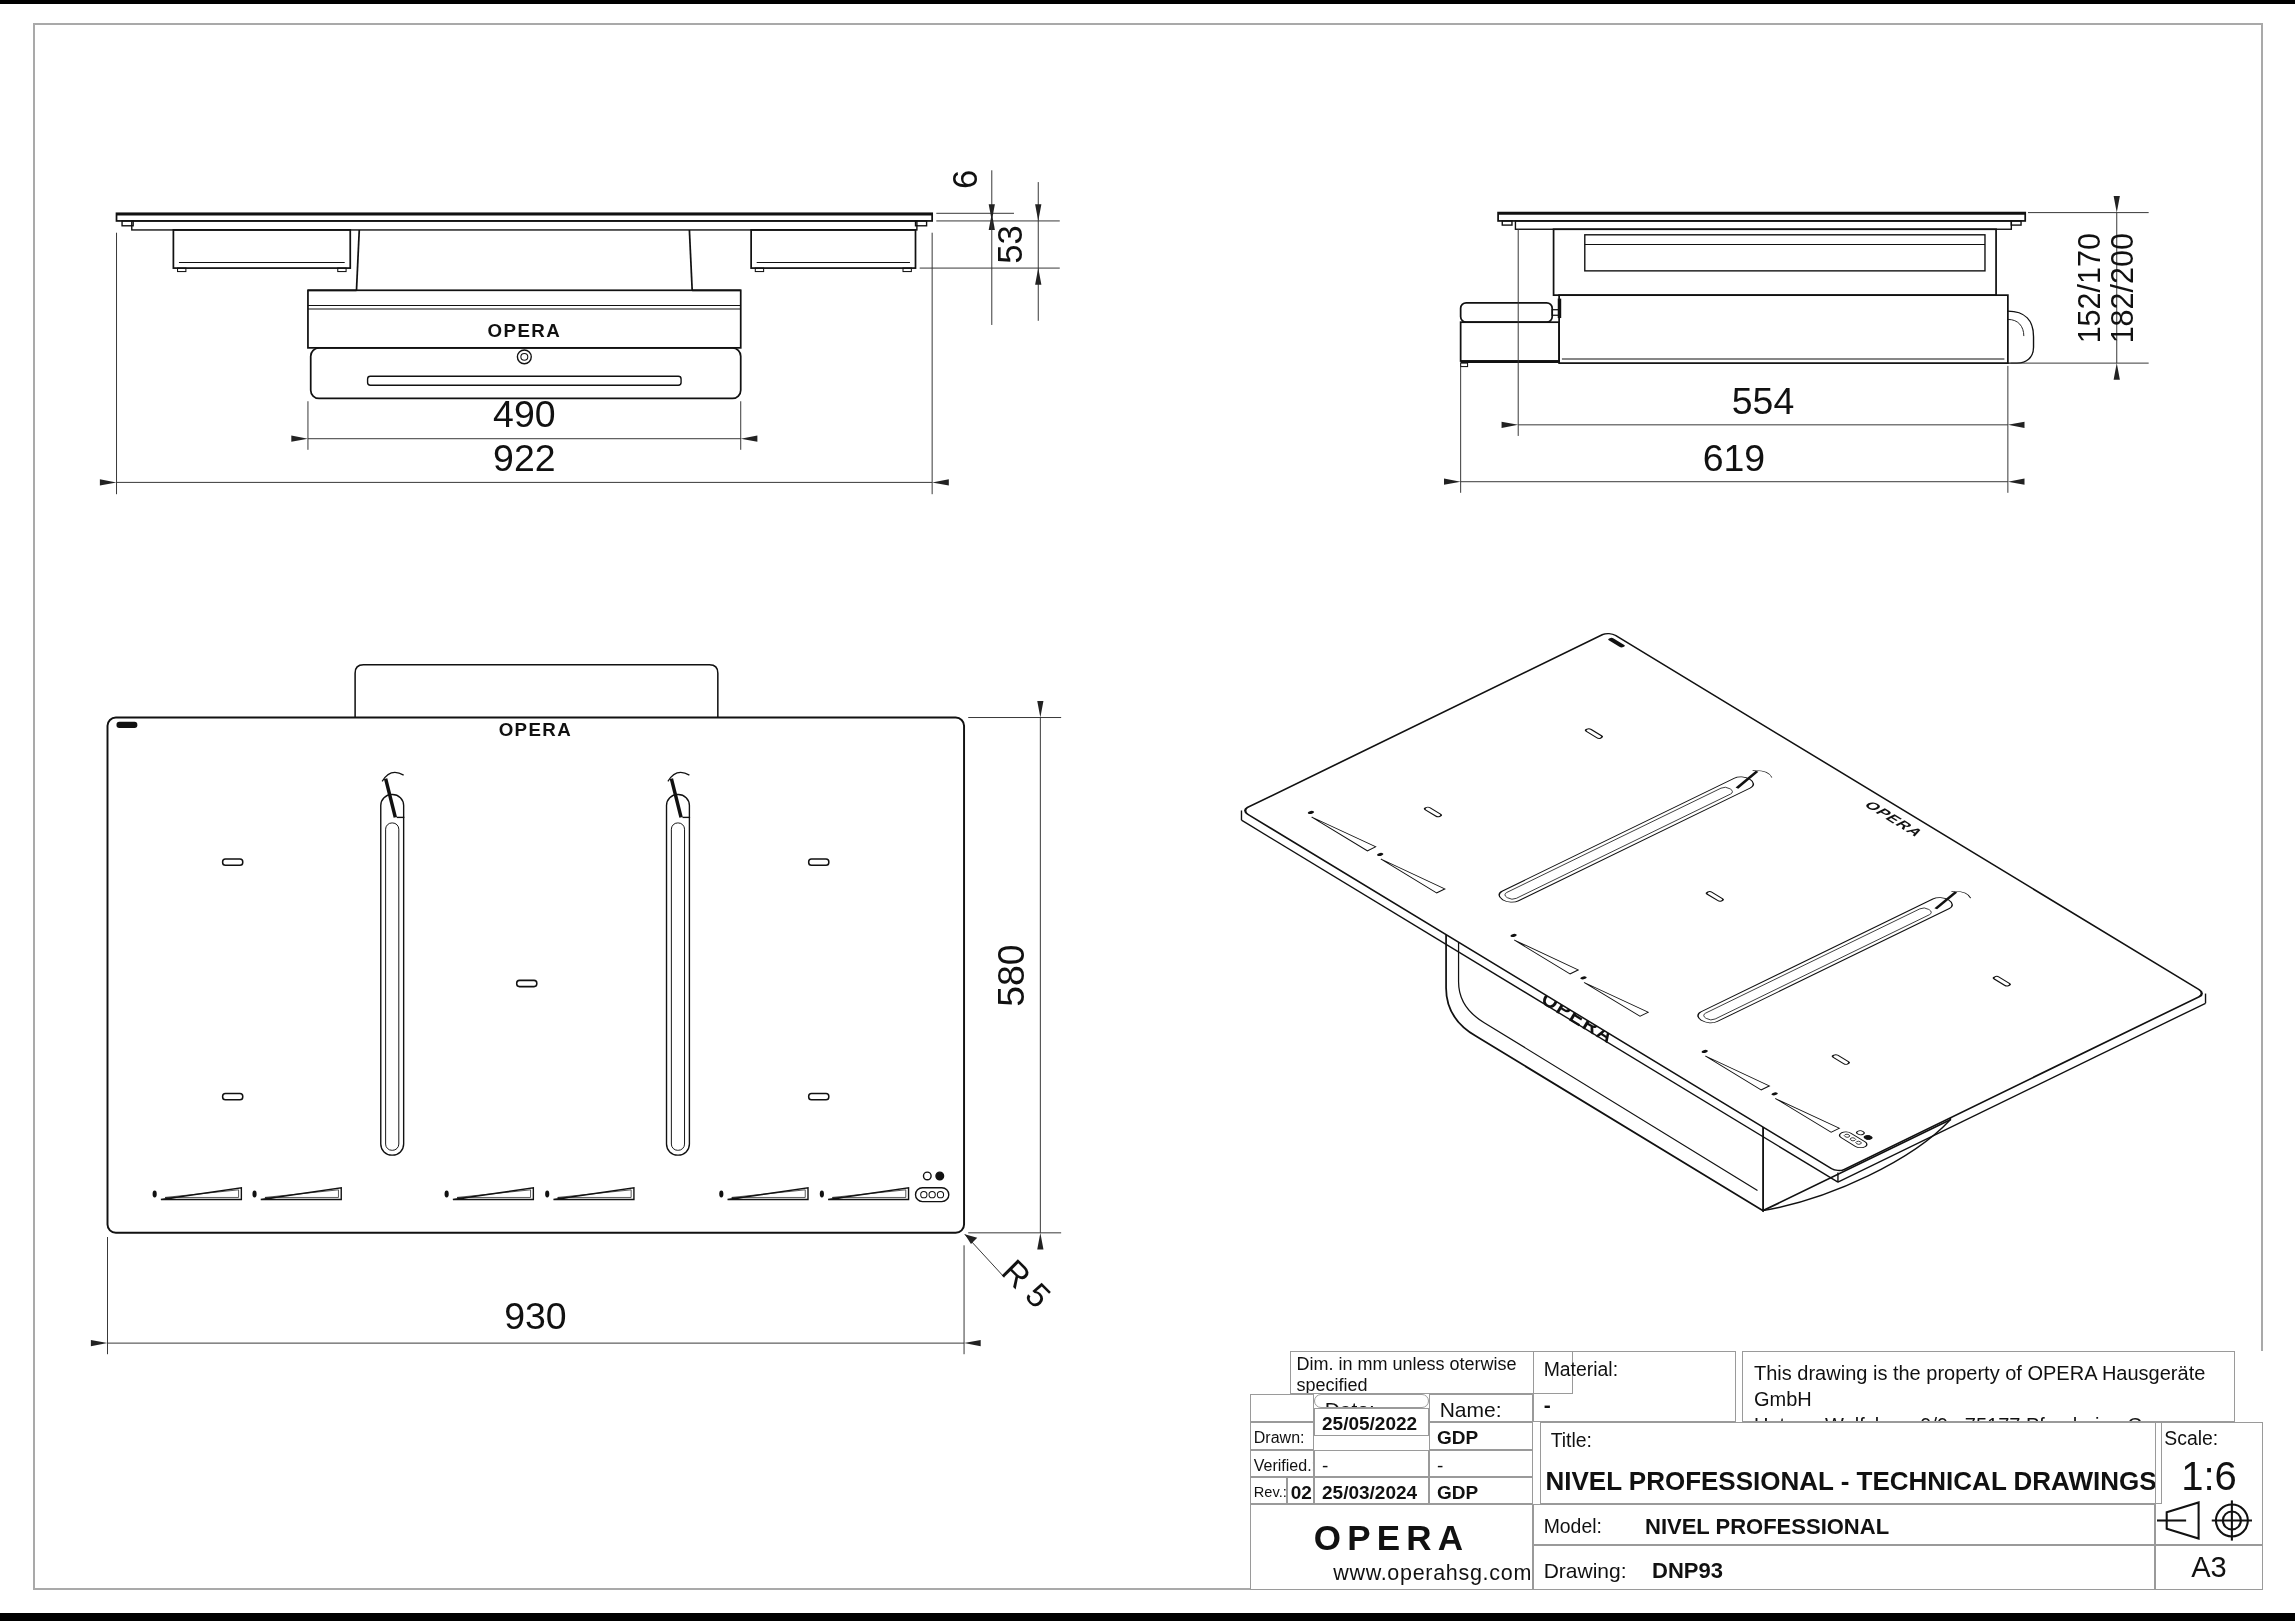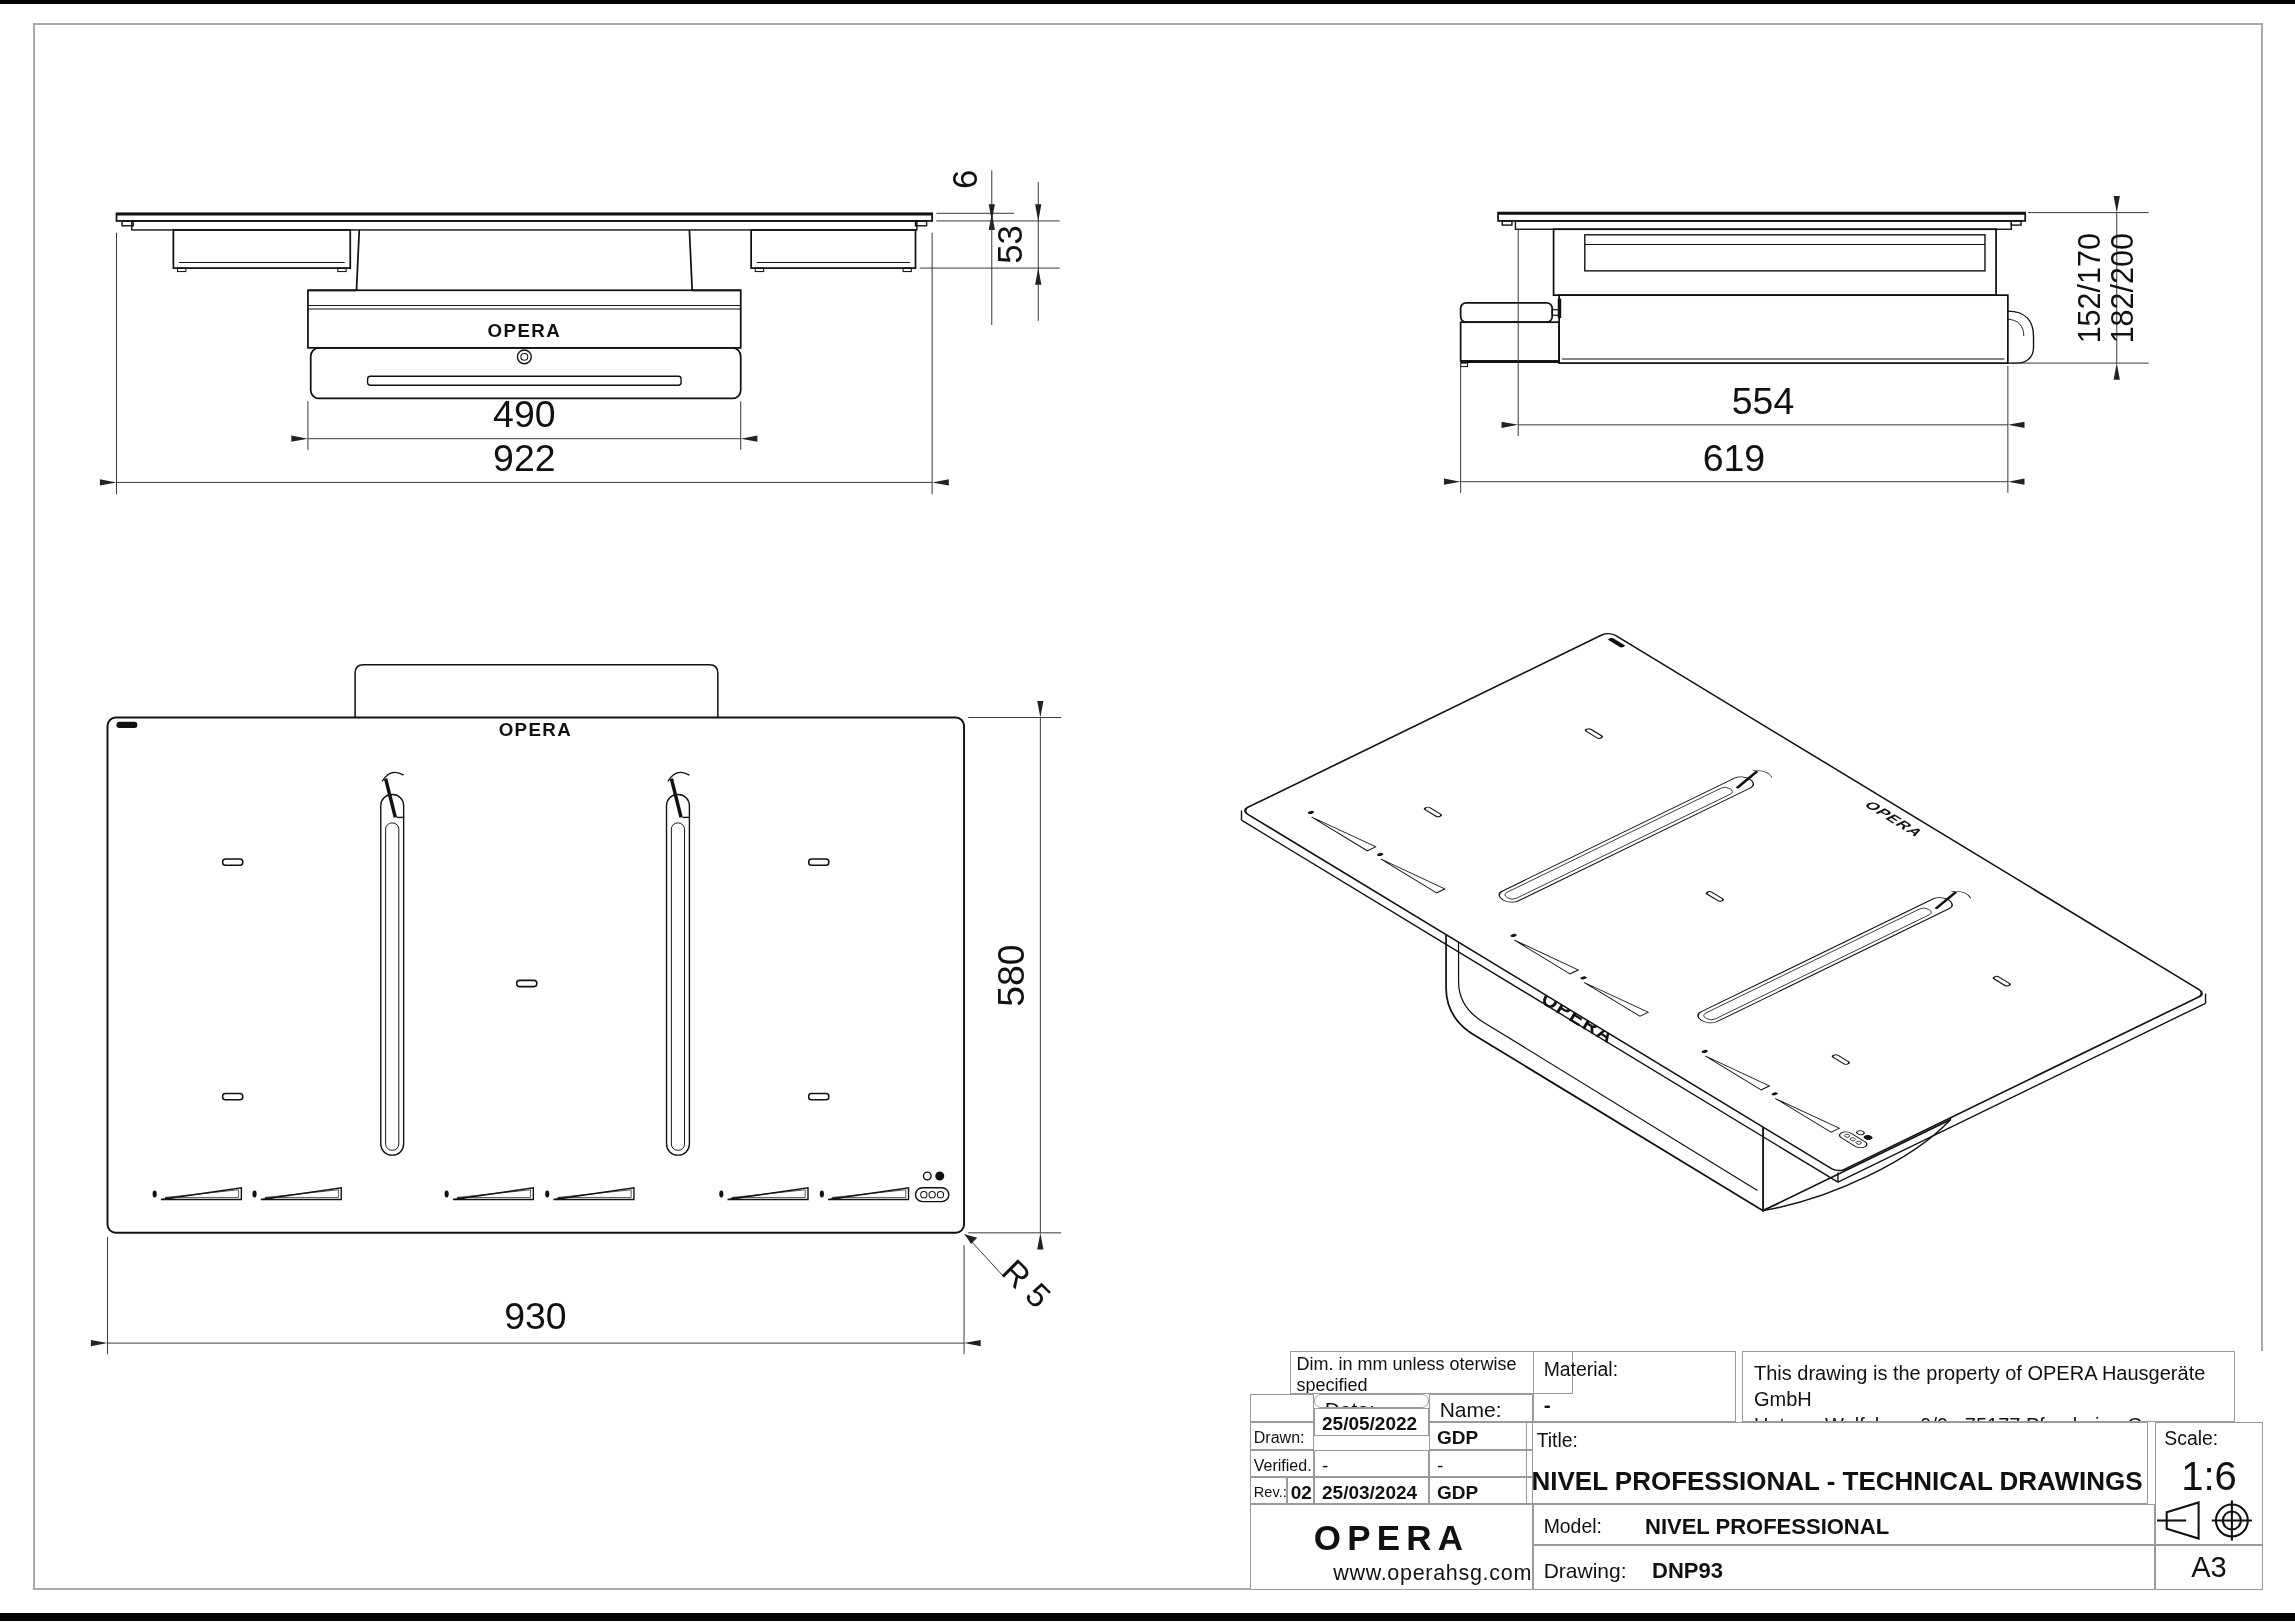--- a/index.html
+++ b/index.html
@@ -309,21 +309,21 @@
 
     <div class="cell" style="left:283px;top:0;width:203px;height:71px;">
       <div class="lblM" style="padding:5.5px 0 0 9.7px;">Material:</div>
       <div style="padding:12.5px 0 0 9.7px;font-weight:bold;font-size:21px;">-</div>
     </div>
     <div class="cell prop" style="left:492px;top:0;width:493px;height:71px;">
       <div>This drawing is the property of OPERA Hausgeräte GmbH</div>
       <div>Unterm Wolfsberg 9/9a 75177 Pforzheim, Germany</div>
     </div>
 
-    <div class="cell" style="left:276px;top:71px;width:622px;height:82px;">
+    <div class="cell" style="left:290px;top:71px;width:622px;height:82px;">
       <div class="lblM" style="padding:5.5px 0 0 9.7px;">Title:</div>
       <div class="bigtitle">NIVEL PROFESSIONAL - TECHNICAL DRAWINGS</div>
     </div>
 
     <div class="cell" style="left:905px;top:71px;width:108px;height:123px;">
       <div class="lblM" style="padding:4.2px 0 0 8.3px;">Scale:</div>
       <div class="scaleval">1:6</div>
       <svg width="104" height="43" viewBox="0 0 150 62" style="position:absolute;left:1.4px;top:76px;">
         <g stroke="#111" stroke-width="3" fill="none">
           <polygon points="14,19 60,5 60,57 14,43"></polygon>

